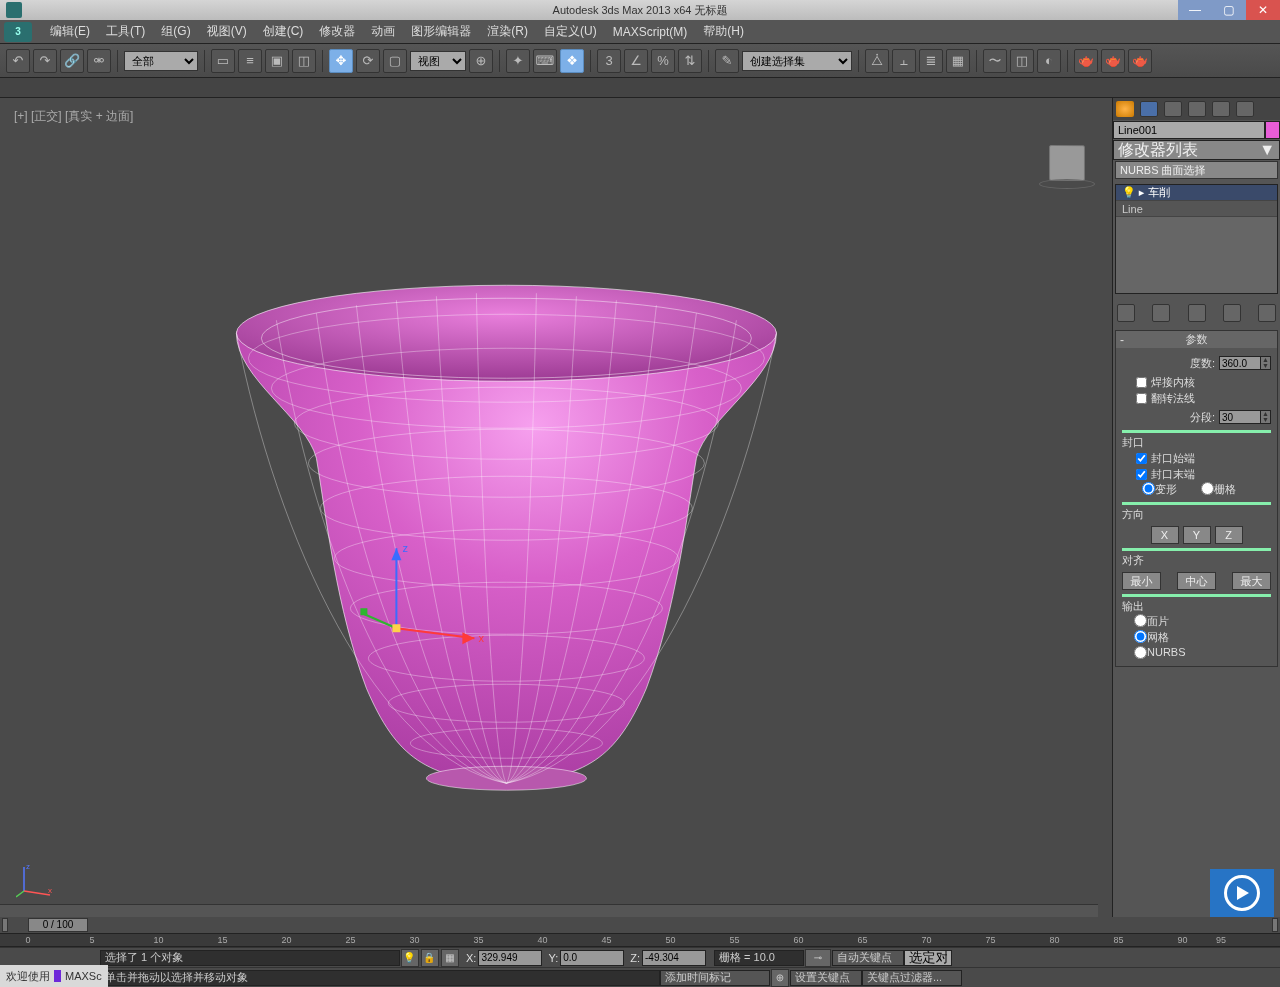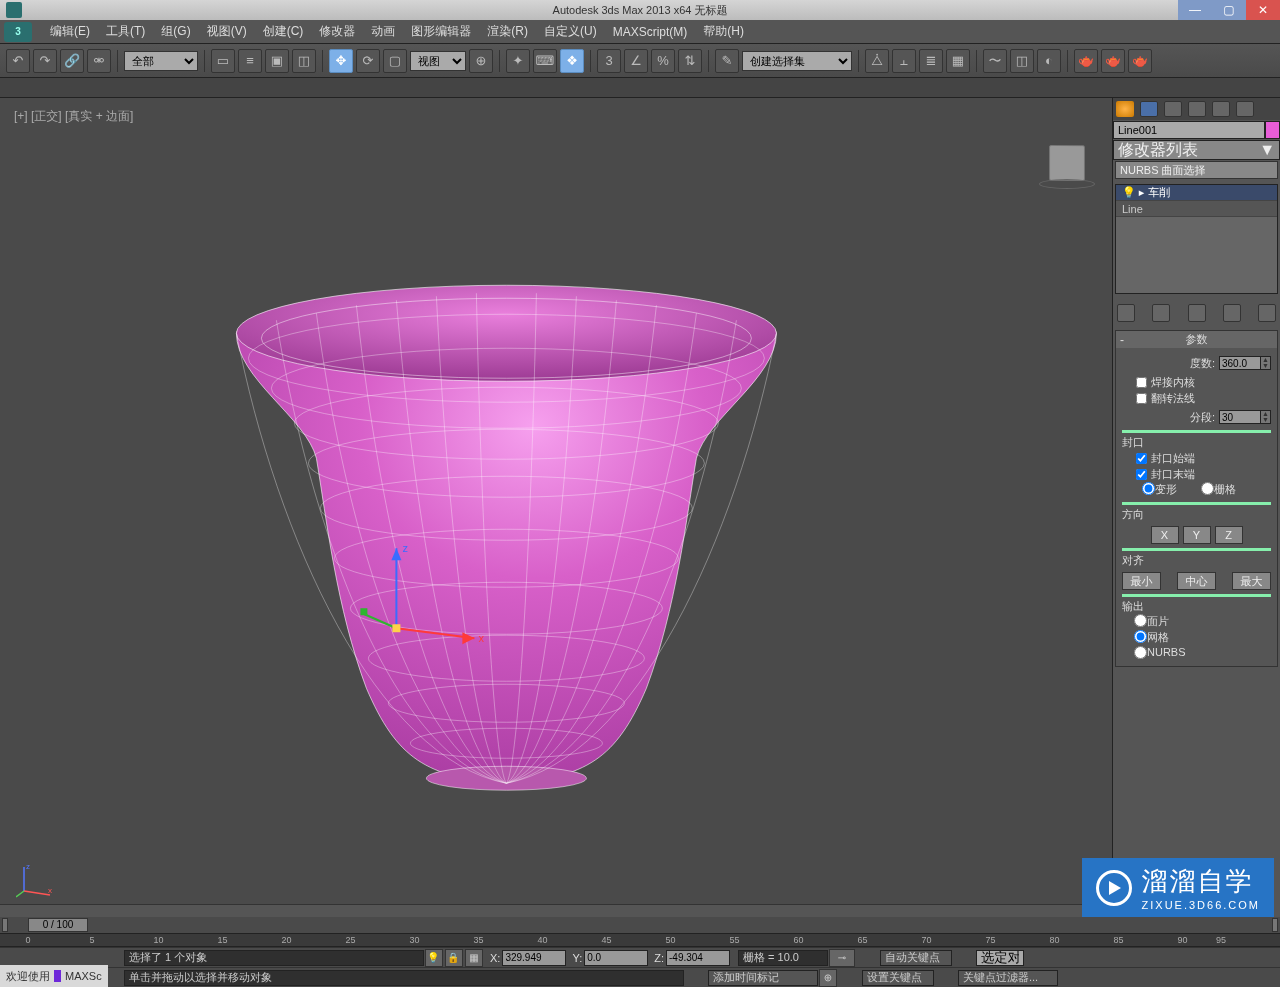--- a/index.html
+++ b/index.html
@@ -80,21 +80,21 @@
 .rp-align-btns button { flex:1; height:18px; background:#888; border:1px solid #333; color:#eee; font-size:11px;}
 
 
 .bottom { height: 70px; background: #4a4a4a; display:flex; flex-direction:column;}
 .timeslider-row { height:18px; display:flex; align-items:center;}
 .timeslider-row .slider-handle { width:60px; height:14px; background:#888; border:1px solid #333; margin-left:20px; font-size:10px; color:#000; display:flex; align-items:center; justify-content:center;}
 .time-ruler { height:16px; background:#3a3a3a; border-top:1px solid #222; border-bottom:1px solid #222; position:relative; color:#aaa; font-size:9px;}
 .time-ruler span { position:absolute; top:1px;}
 .status-rows { flex:1; display:flex; flex-direction:column;}
 .status-row { height:20px; display:flex; align-items:center; border-top:1px solid #333; font-size:11px;}
-.status-field { background:#2f2f2f; border:1px solid #222; height:16px; padding:0 4px; display:flex; align-items:center; color:#ccc;margin-left:24px;}
+.status-field { background:#2f2f2f; border:1px solid #222; height:16px; padding:0 4px; display:flex; align-items:center; color:#ccc;}
 .coord-lbl { color:#ddd; margin:0 2px 0 6px; font-size:11px;}
 .coord-input { width:64px; height:16px; background:#999; color:#000; border:1px solid #222; font-size:10px; padding:0 2px;}
 .status-btn { width:18px; height:18px; background:#666; border:1px solid #333; margin:0 1px; display:flex;align-items:center;justify-content:center;font-size:10px;color:#ccc;}
 .welcome { position:absolute; left:0; bottom:0; height:22px; background:#d9d9d9; color:#333; font-size:11px; padding:3px 6px; display:flex; align-items:center; gap:4px;}
 
 
 .watermark { position:absolute; right:6px; bottom:70px; background:#2774c5; color:#fff; padding:6px 14px; display:flex; align-items:center; gap:10px; font-size:14px;}
 .watermark .play { width:36px; height:36px; border:3px solid #fff; border-radius:50%; display:flex; align-items:center; justify-content:center;}
 .watermark .big { font-size:26px; letter-spacing:2px;}
 .watermark .small { font-size:11px; letter-spacing:2px;}
@@ -443,17 +443,13 @@
   <span>欢迎使用</span>
   <span style="border-left:7px solid #6d28d9;padding-left:4px">MAXSc</span>
 </div>
 
 <div class="watermark">
   <div class="play">
     <svg width="16" height="16" viewBox="0 0 16 16">
         <polygon points="3,1 15,8 3,15" fill="#fff"></polygon>
       </svg>
   </div>
-  <div>
-    <div class="big">溜溜自学</div>
-    <div class="small">ZIXUE.3D66.COM</div>
-  </div>
 </div>
 
 </body></html>

